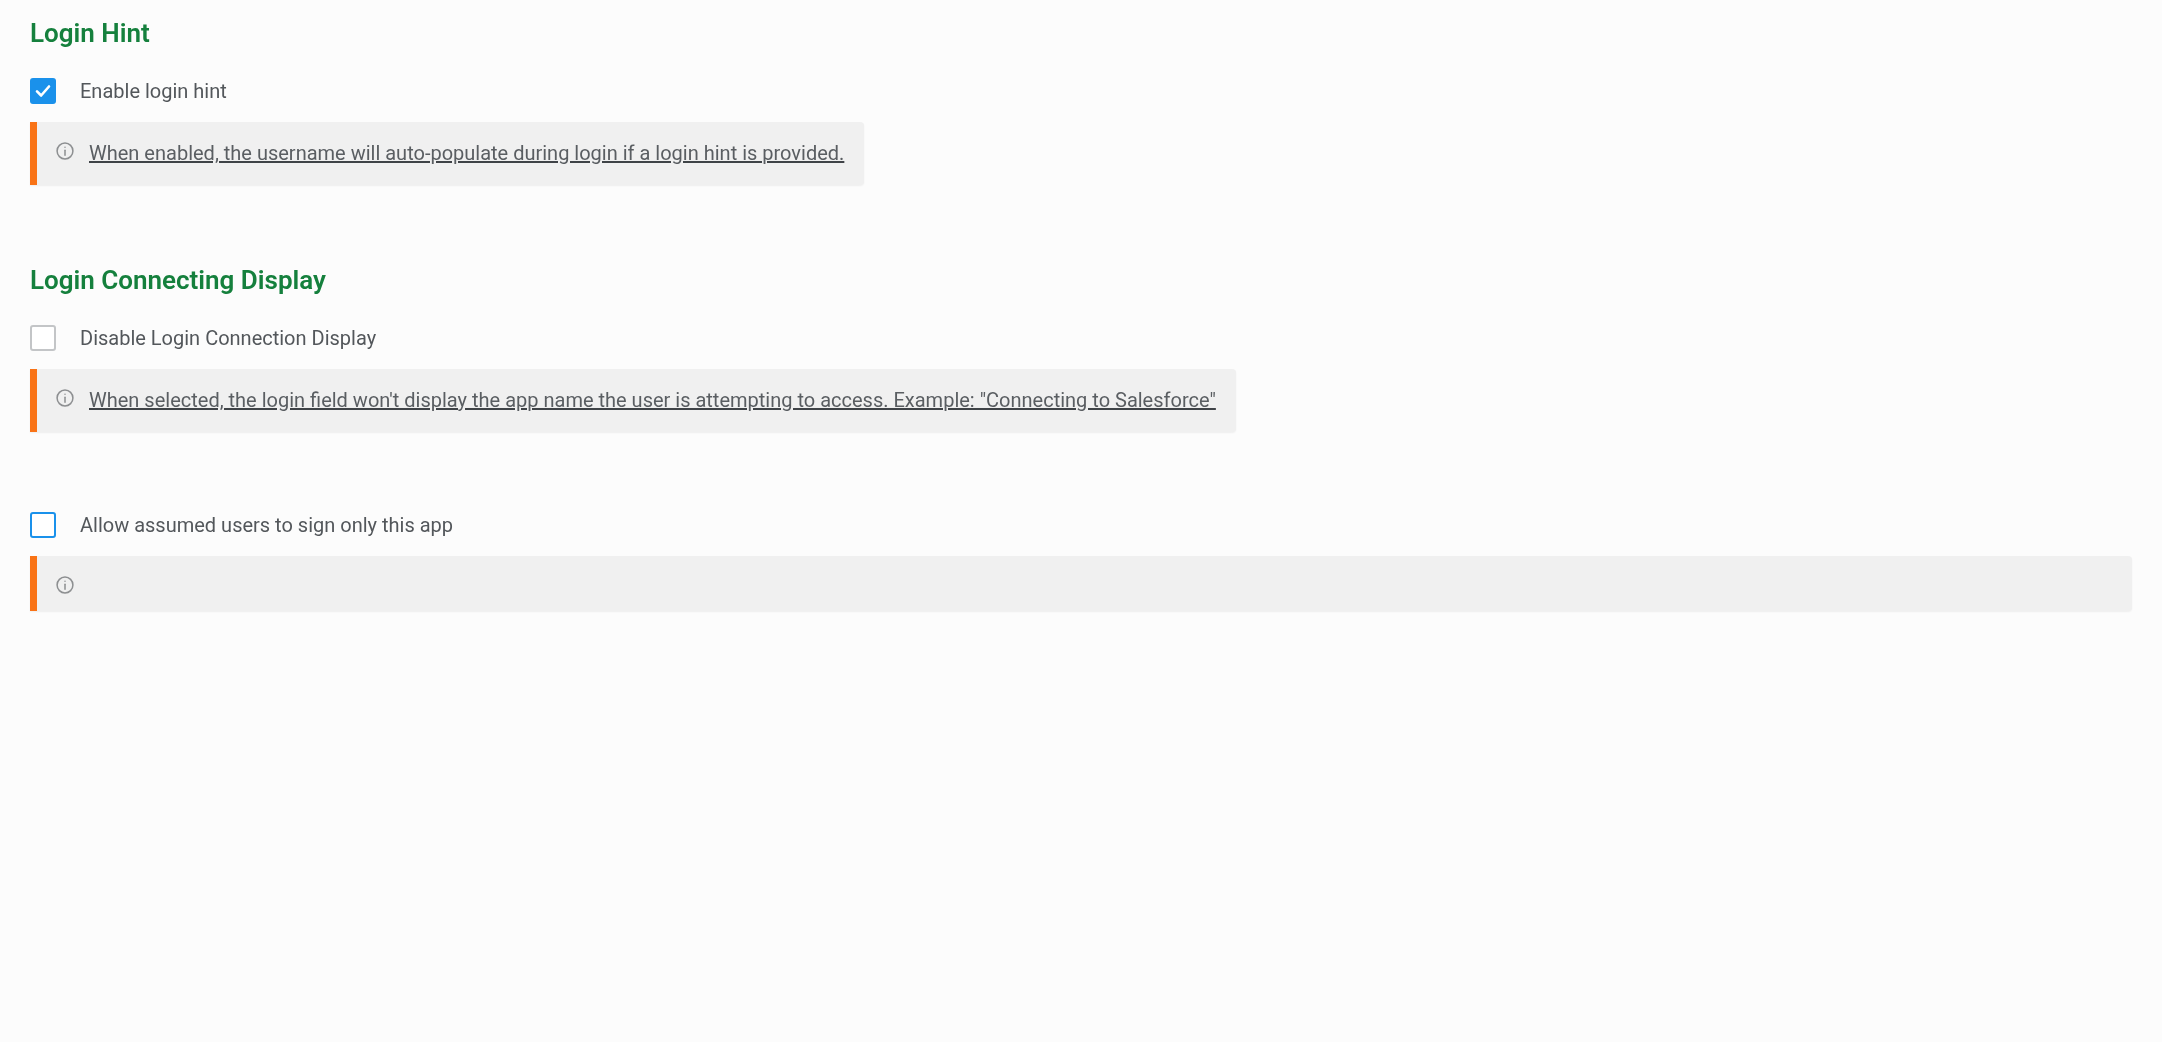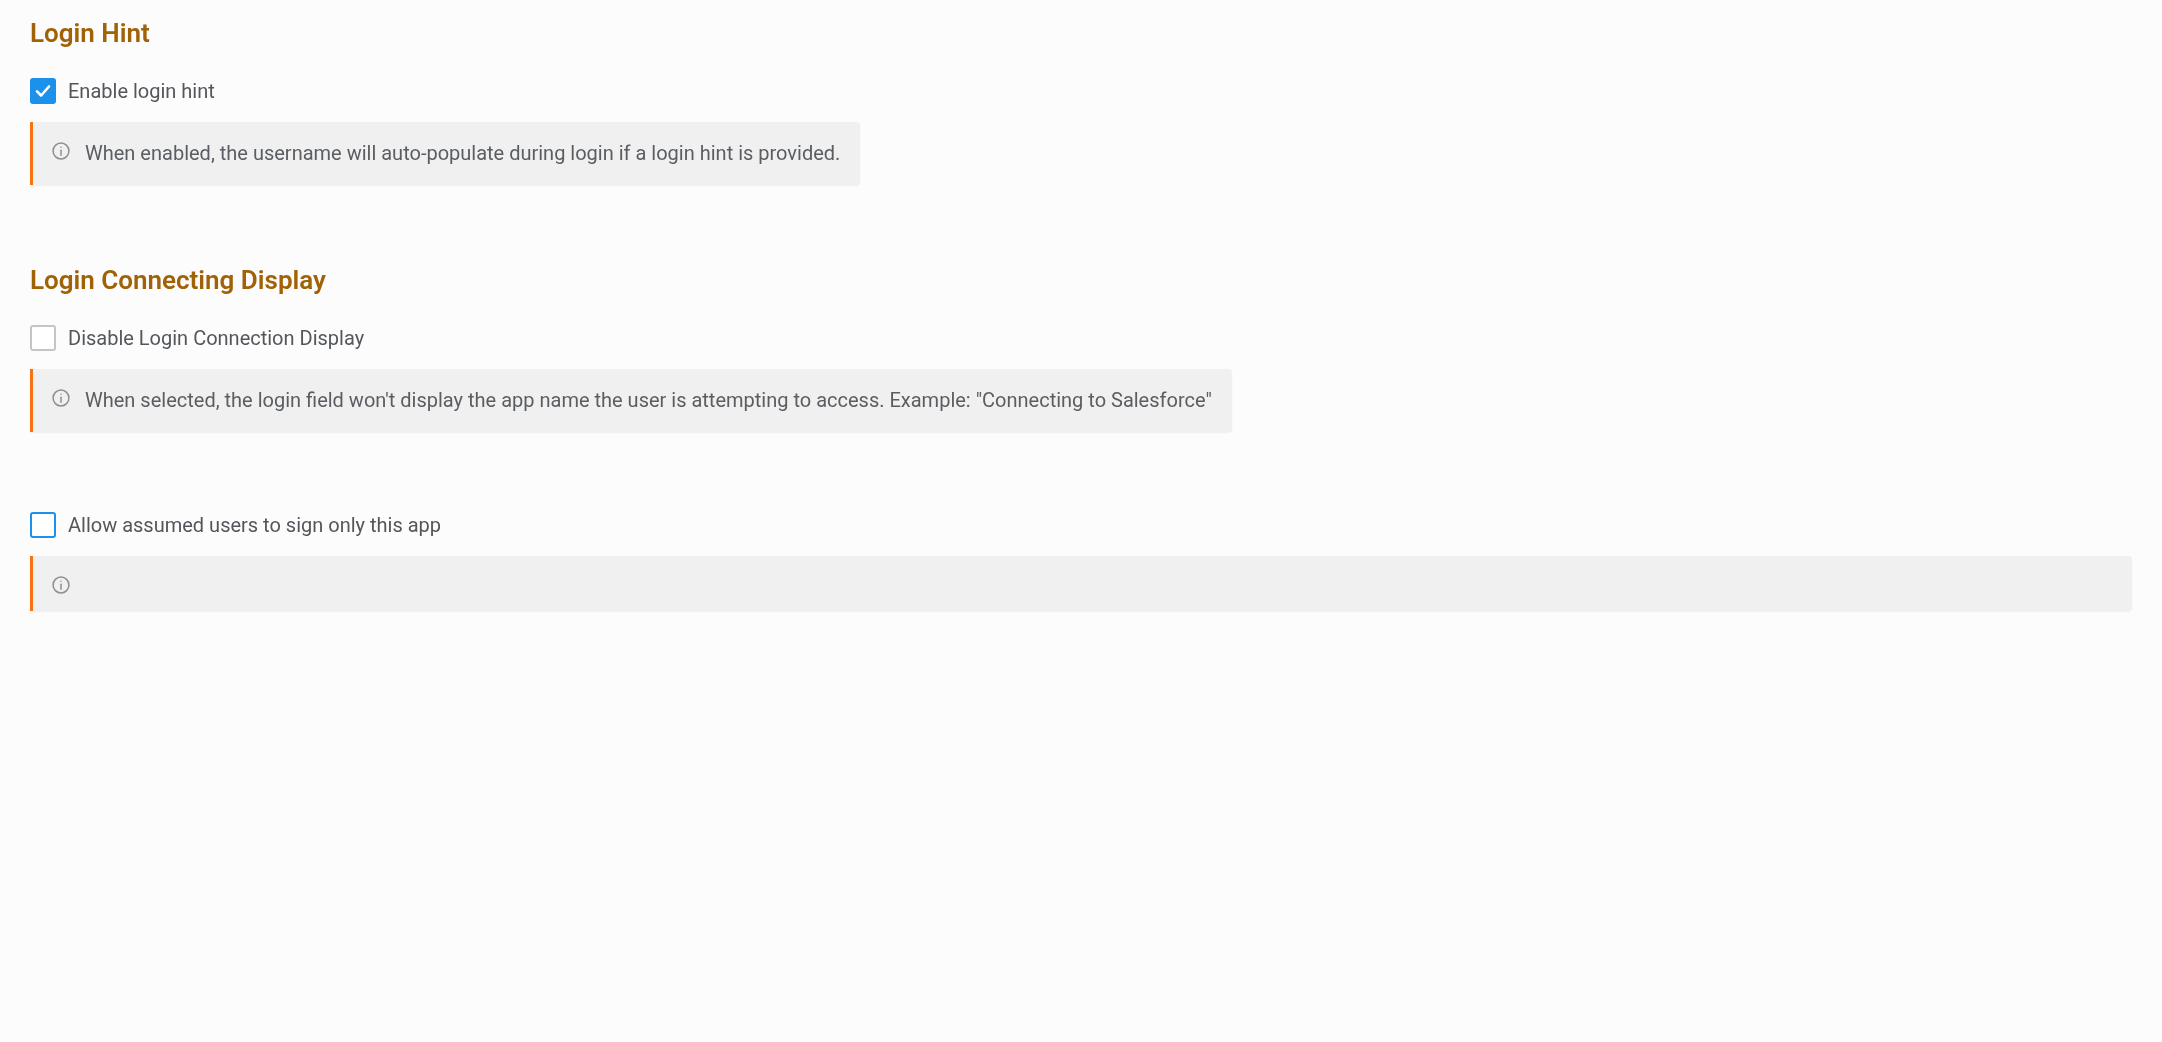--- a/index.html
+++ b/index.html
@@ -15,27 +15,27 @@
     }
     .section {
       margin-bottom: 80px;
     }
     .section:last-child {
       margin-bottom: 10px;
     }
     .section-title {
       font-size: 26px;
       font-weight: 600;
-      color: #a16207;
+      color: #15803d;
       margin-bottom: 30px;
     }
     .checkbox-row {
       display: flex;
       align-items: center;
-      gap: 12px;
+      gap: 24px;
       margin-bottom: 18px;
     }
     .checkbox {
       width: 26px;
       height: 26px;
       border-radius: 3px;
       display: flex;
       align-items: center;
       justify-content: center;
       cursor: pointer;
@@ -59,24 +59,25 @@
     }
     .checkbox-label {
       font-size: 20px;
       color: #53575b;
     }
     .info-banner {
       display: inline-flex;
       align-items: flex-start;
       gap: 14px;
       background: #f0f0f0;
-      border-left: 3px solid #f97316;
+      border-left: 7px solid #f97316;
       padding: 16px 20px 16px 18px;
       border-radius: 0 4px 4px 0;
       box-shadow: 0 1px 2px rgba(0,0,0,0.06);
+      text-decoration: underline;
     }
     .info-banner.full {
       display: flex;
       max-width: 100%;
     }
     .info-icon {
       width: 20px;
       height: 20px;
       flex-shrink: 0;
       margin-top: 3px;

